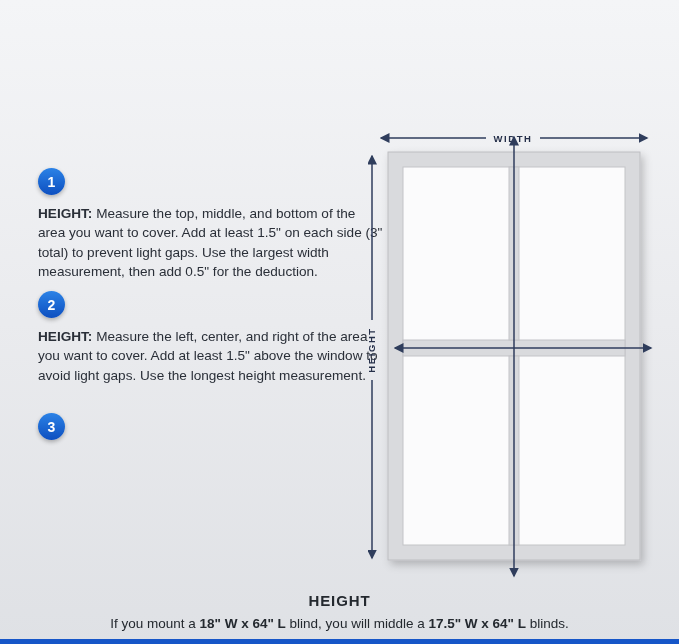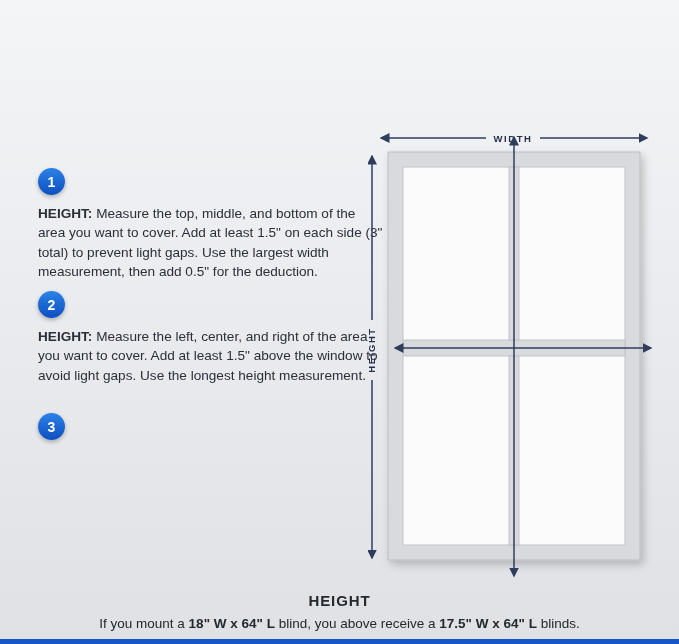--- a/index.html
+++ b/index.html
@@ -98,19 +98,19 @@
       <text class="measure-label" x="7" y="222" text-anchor="middle" transform="rotate(-90 7 222)">HEIGHT</text>
 
       <line x1="146" y1="9" x2="146" y2="448" stroke="#2f3d5c" stroke-width="1.5" marker-start="url(#arrow)" marker-end="url(#arrow)"></line>
       <line x1="27" y1="220" x2="283" y2="220" stroke="#2f3d5c" stroke-width="1.5" marker-start="url(#arrow)" marker-end="url(#arrow)"></line>
     </svg>
   </section>
 
   <footer class="example">
     <div class="example-heading">HEIGHT</div>
     <div class="example-text">
-      <span>If you mount a </span><b>18" W x 64" L</b><span> blind, you above receive a </span><b>17.5" W x 64" L</b><span> blinds.</span>
+      <span>If you mount a </span><b>18" W x 64" L</b><span> blind, you will middle a </span><b>17.5" W x 64" L</b><span> blinds.</span>
     </div>
   </footer>
 
   <div class="bottom-bar"></div>
 
 </div>
 
 </body></html>

